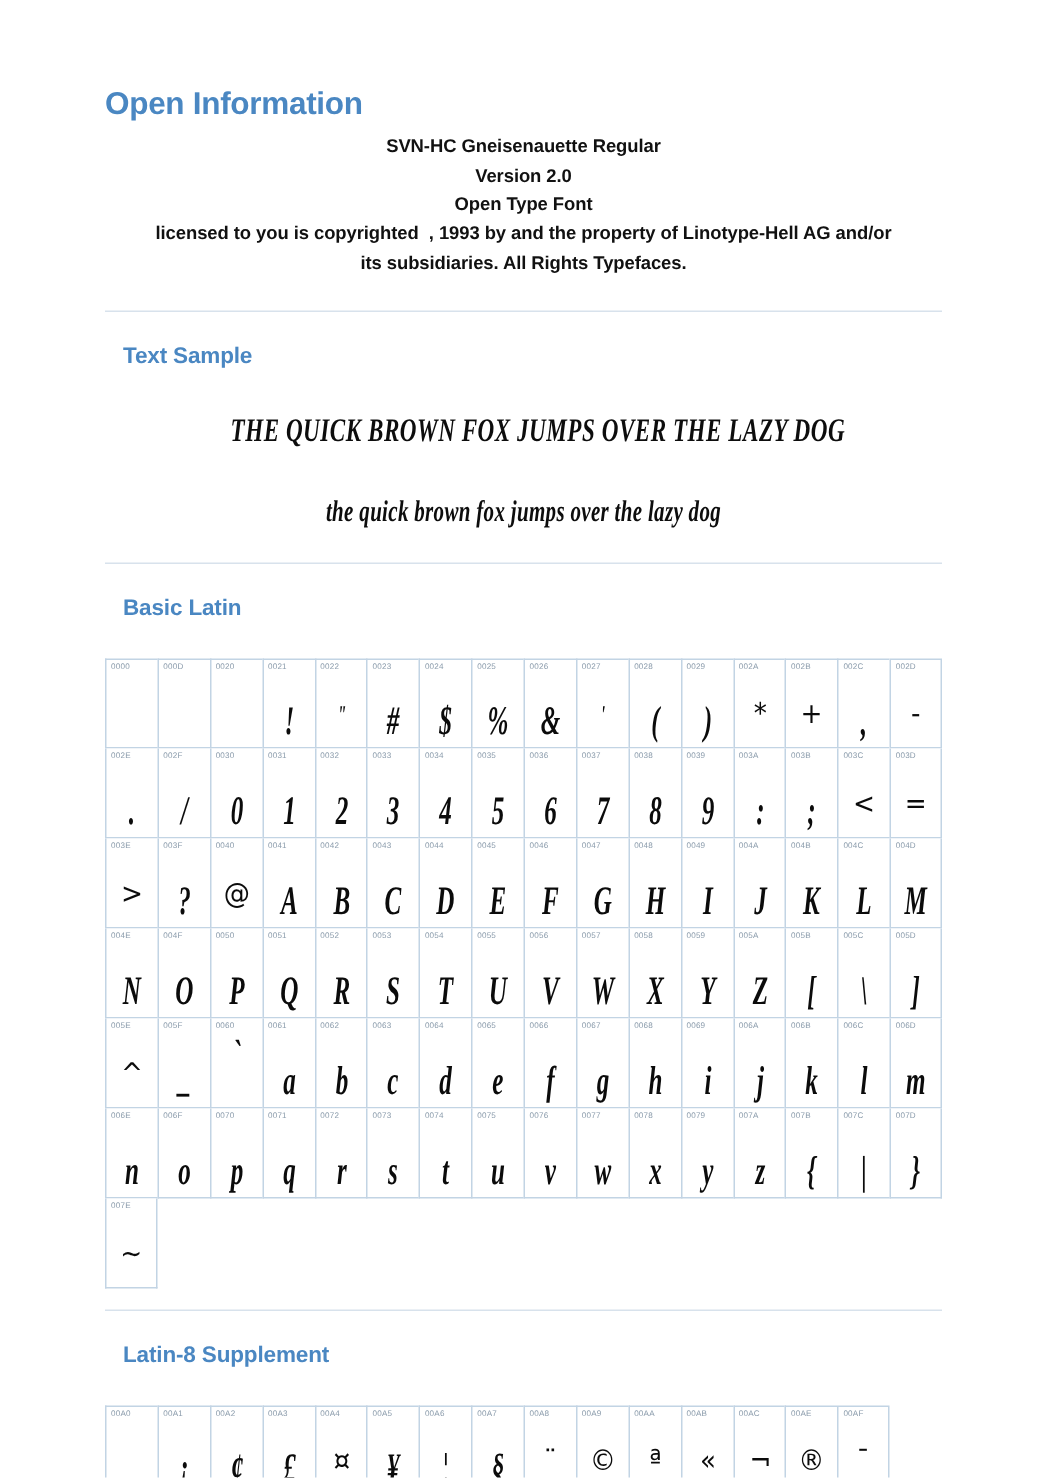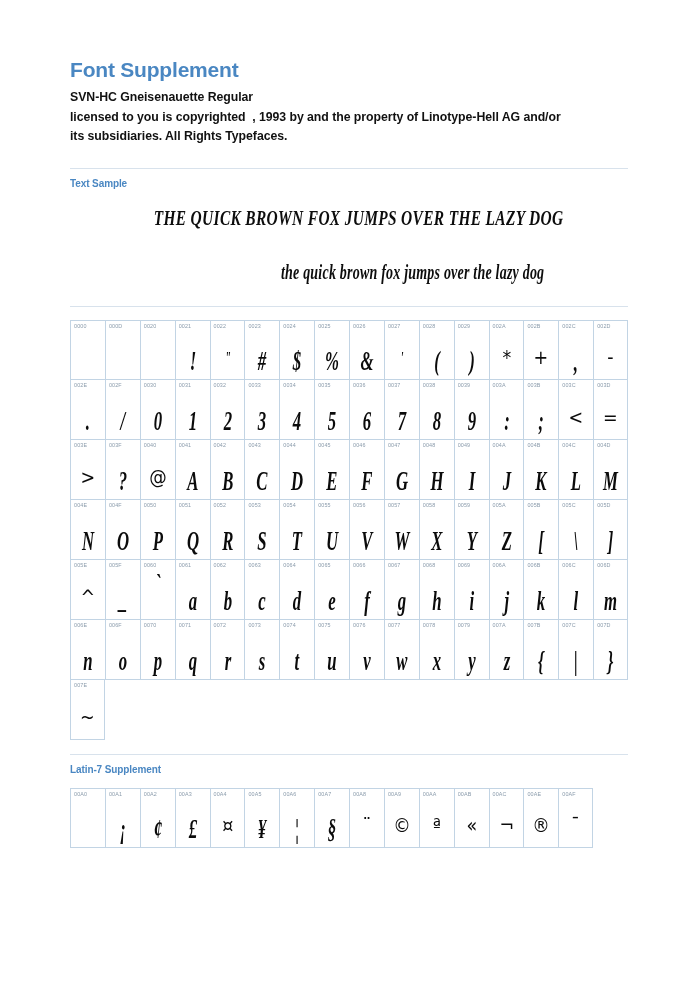--- a/index.html
+++ b/index.html
@@ -43,48 +43,49 @@
   .meta-lines {
     margin-top: 7px;
   }
   .meta-line {
     font-size: 12.3px;
     font-weight: bold;
     line-height: 19.4px;
     color: #111111;
     letter-spacing: -0.05px;
     white-space: pre-wrap;
+    text-align: center;
   }
 
   
   .section {
     margin-top: 0;
   }
   .rule {
     border: 0;
     border-top: 1px solid #d8e2ec;
     margin: 0;
     height: 0;
     width: 558px;
   }
   .section-title {
     color: #4a87c2;
-    font-size: 10px;
+    font-size: 15px;
     font-weight: bold;
-    margin: 0;
+    margin: 12px;
     padding-top: 9px;
     padding-bottom: 0;
     letter-spacing: -0.1px;
   }
 
   
   .sample-area {
     padding-top: 16px;
     padding-bottom: 16px;
-    text-align: right;
+    text-align: center;
   }
   .sample-line {
     font-family: "Liberation Serif", serif;
     font-style: italic;
     font-weight: bold;
     color: #0d0d0d;
     transform: scaleX(0.70);
     transform-origin: center center;
     white-space: nowrap;
   }
@@ -174,38 +175,41 @@
   .glyph.under {
     bottom: 6px;
   }
 </style>
 </head>
 <body>
 
 <div class="page">
   <div class="content">
 
-    <h1 class="doc-title">Font Supplement</h1>
+    <h1 class="doc-title">Open Information</h1>
     <div class="meta-lines">
       <div class="meta-line">SVN-HC Gneisenauette Regular</div>
+      <div class="meta-line">Version 2.0</div>
+      <div class="meta-line">Open Type Font</div>
       <div class="meta-line">licensed to you is copyrighted  , 1993 by and the property of Linotype-Hell AG and/or</div>
       <div class="meta-line">its subsidiaries. All Rights Typefaces.</div>
     </div>
 
     <div class="section" style="margin-top:22px;">
       <hr class="rule">
       <div class="section-title">Text Sample</div>
       <div class="sample-area">
         <div class="sample-line sample-upper">THE QUICK BROWN FOX JUMPS OVER THE LAZY DOG</div>
         <div class="sample-line sample-lower">the quick brown fox jumps over the lazy dog</div>
       </div>
     </div>
 
     <div class="section">
       <hr class="rule">
+      <div class="section-title">Basic Latin</div>
       <div class="grid-wrap" id="grid-basic-latin">
           <div class="glyph-row">
             <div class="glyph-cell blank">
               <span class="code-label">0000</span>
             </div>
             <div class="glyph-cell blank">
               <span class="code-label">000D</span>
             </div>
             <div class="glyph-cell blank">
               <span class="code-label">0020</span>
@@ -597,21 +601,21 @@
             <div class="glyph-cell">
               <span class="code-label">007E</span>
               <span class="glyph sym">~</span>
             </div>
           </div>
         </div>
     </div>
 
     <div class="section">
       <hr class="rule">
-      <div class="section-title">Latin-7 Supplement</div>
+      <div class="section-title">Latin-8 Supplement</div>
       <div class="grid-wrap" id="grid-latin1">
           <div class="glyph-row">
             <div class="glyph-cell blank">
               <span class="code-label">00A0</span>
             </div>
             <div class="glyph-cell">
               <span class="code-label">00A1</span>
               <span class="glyph">¡</span>
             </div>
             <div class="glyph-cell">

